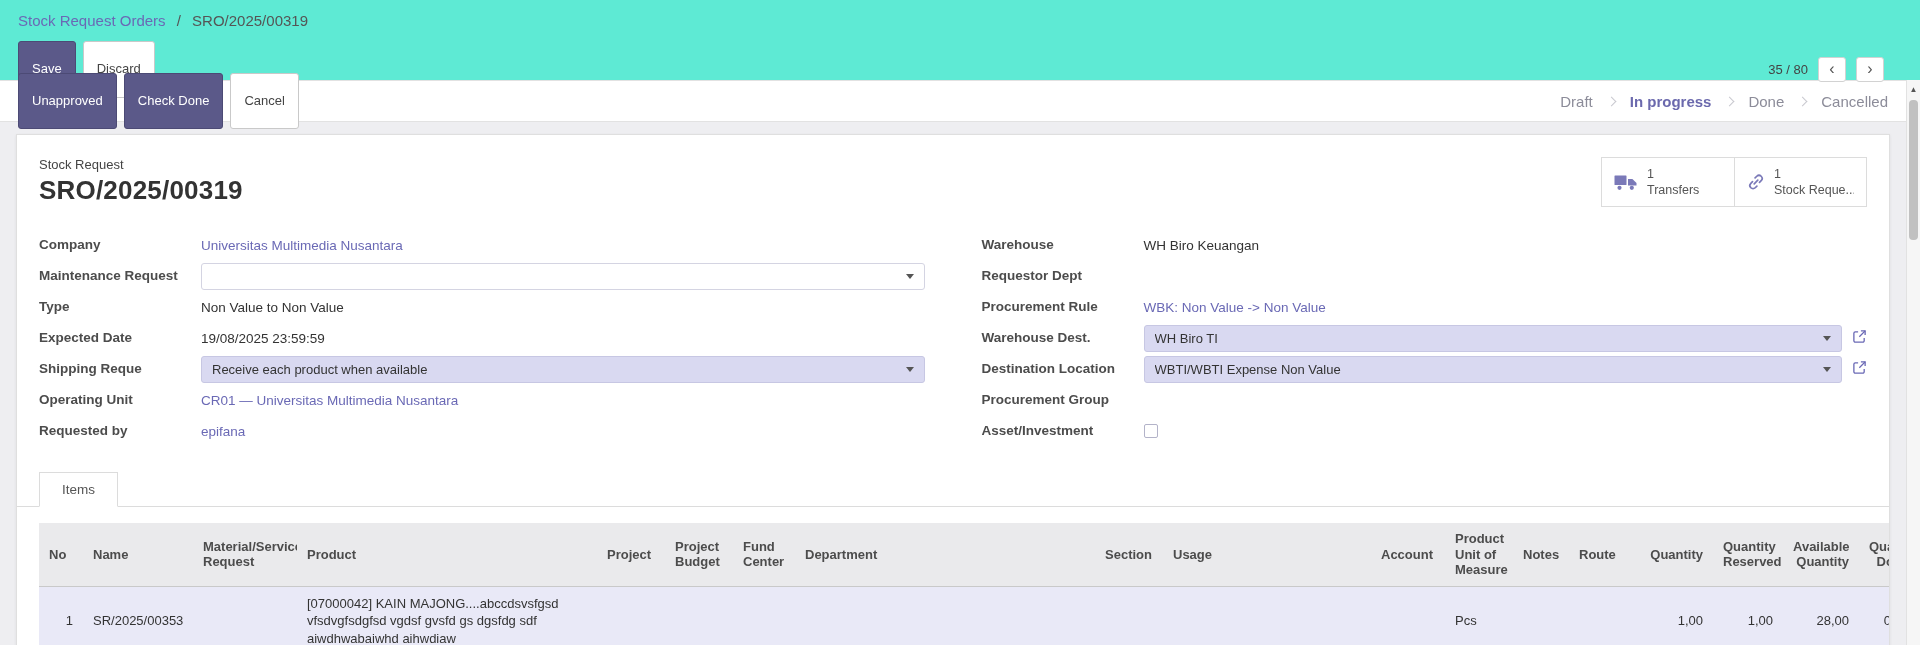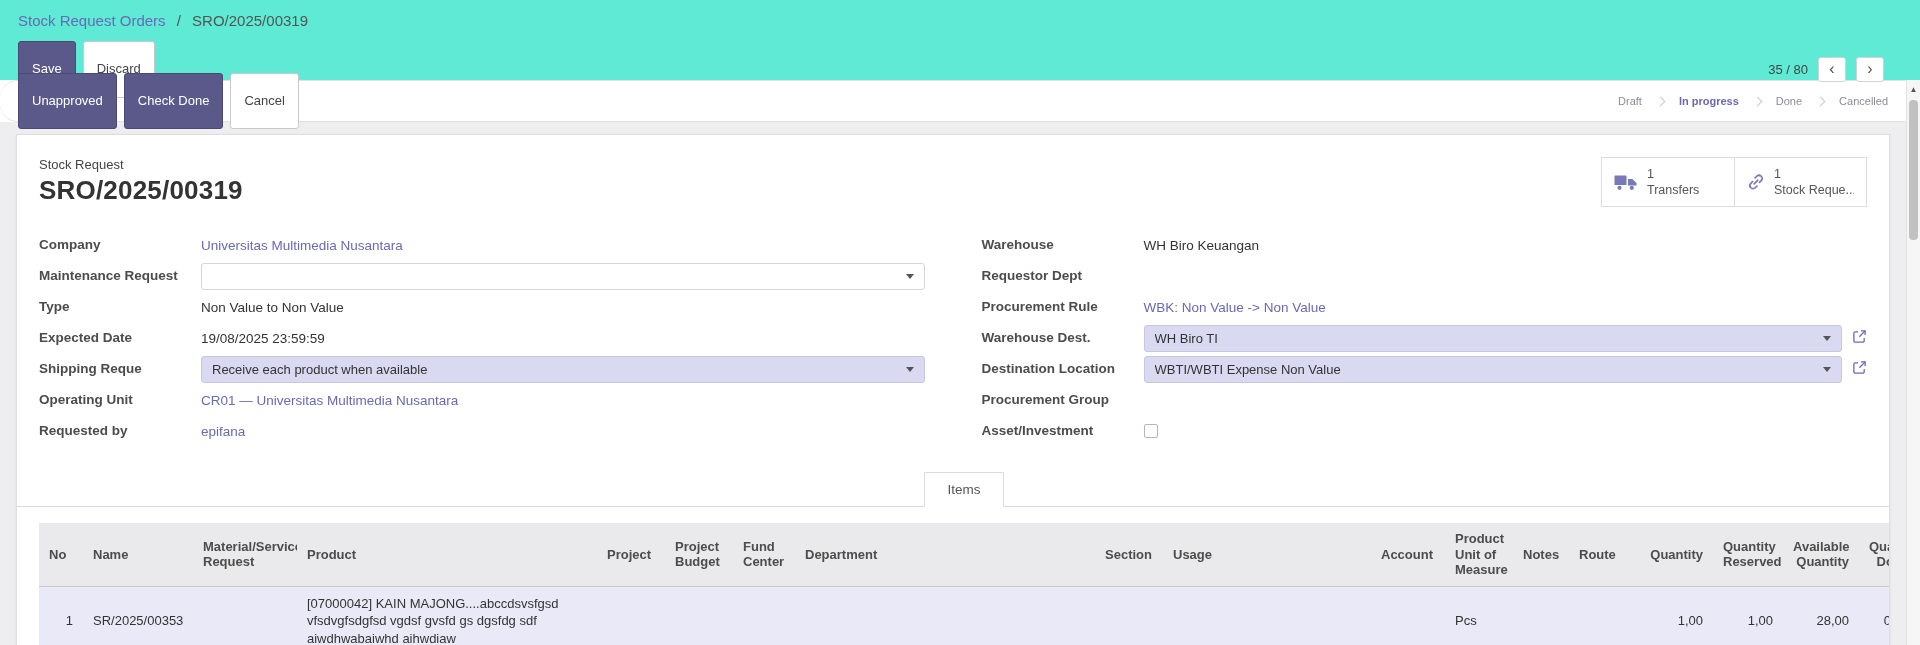--- a/index.html
+++ b/index.html
@@ -20,24 +20,24 @@
   .btn-group { display: flex; gap: 7px; }
   .pager { display: flex; align-items: center; gap: 10px; padding-right: 18px; }
   .pager-text { font-size: 13px; color: #444; }
   .pager-btn { width: 28px; height: 25px; border: 1px solid #d2d2d2; background: #fff;
     border-radius: 3px; color: #555; font-size: 16px; line-height: 1; cursor: pointer;
     display: flex; align-items: center; justify-content: center; font-family: inherit; }
 
   
   .statusbar { height: 42px; display: flex; justify-content: space-between; align-items: center;
     border-top: 1px solid #e2e2e2; border-bottom: 1px solid #e2e2e2; background: #fff;
-    padding: 0 32px 0 18px; border-radius: 18px; }
+    padding: 0 32px 0 18px; }
   .sb-left { display: flex; gap: 7px; }
   .sb-states { display: flex; align-items: center; gap: 15px; }
-  .state { font-size: 11px; color: #8c8c99; cursor: pointer; }
+  .state { font-size: 15px; color: #8c8c99; cursor: pointer; }
   .state.active { color: #6b69ad; font-weight: 700; }
   .chev { width: 7px; height: 7px; border-top: 1px solid #c8c8cf; border-right: 1px solid #c8c8cf;
     transform: rotate(45deg); display: inline-block; }
 
   
   .content { height: 523px; background: #eeeef1; padding: 12px 30px 16px 16px; }
   .sheet { background: #fff; border: 1px solid #dfdfdf; box-shadow: 0 1px 3px rgba(0,0,0,.07);
     height: 560px; position: relative; overflow: hidden; }
 
   .sheet-header { display: flex; justify-content: space-between; padding: 22px 22px 0; }
@@ -65,21 +65,21 @@
   .select.filled { background: #d9d9f1; border-color: #c7c7e3; }
   .select-text { flex: 1; white-space: nowrap; overflow: hidden; }
   .caret { width: 0; height: 0; border-left: 4px solid transparent; border-right: 4px solid transparent;
     border-top: 5px solid #555; }
   .ext-btn { background: none; border: none; cursor: pointer; display: flex; padding: 0; }
   .checkbox { width: 14px; height: 14px; border: 1px solid #b3b3c9; border-radius: 2px;
     background: #fff; cursor: pointer; display: inline-block; }
 
   
   .notebook { margin-top: 24px; }
-  .tabs { display: flex; border-bottom: 1px solid #dcdcdc; padding-left: 22px; justify-content: center; }
+  .tabs { display: flex; border-bottom: 1px solid #dcdcdc; padding-left: 22px; }
   .tab { padding: 9px 22px; font-size: 13.5px; color: #555; background: #fff;
     border: 1px solid #dcdcdc; border-bottom: 1px solid #fff; margin-bottom: -1px; cursor: pointer; }
   .table-wrap { margin: 16px 0 0 22px; overflow: hidden; }
   table.items-table { border-collapse: collapse; table-layout: fixed; width: 1880px; font-size: 13px; }
   .items-table th { background: #eaeaec; color: #4c4c4c; font-weight: 700; text-align: left;
     vertical-align: middle; padding: 8px 10px; line-height: 1.2; border-bottom: 1px solid #c9c9c9;
     height: 56px; cursor: pointer; overflow: hidden; }
   .items-table td { padding: 8px 10px; vertical-align: middle; color: #333; line-height: 1.35;
     border-bottom: 1px solid #d9d9e8; overflow: hidden; }
   .items-table tbody tr { background: #e9e9f7; cursor: pointer; }

